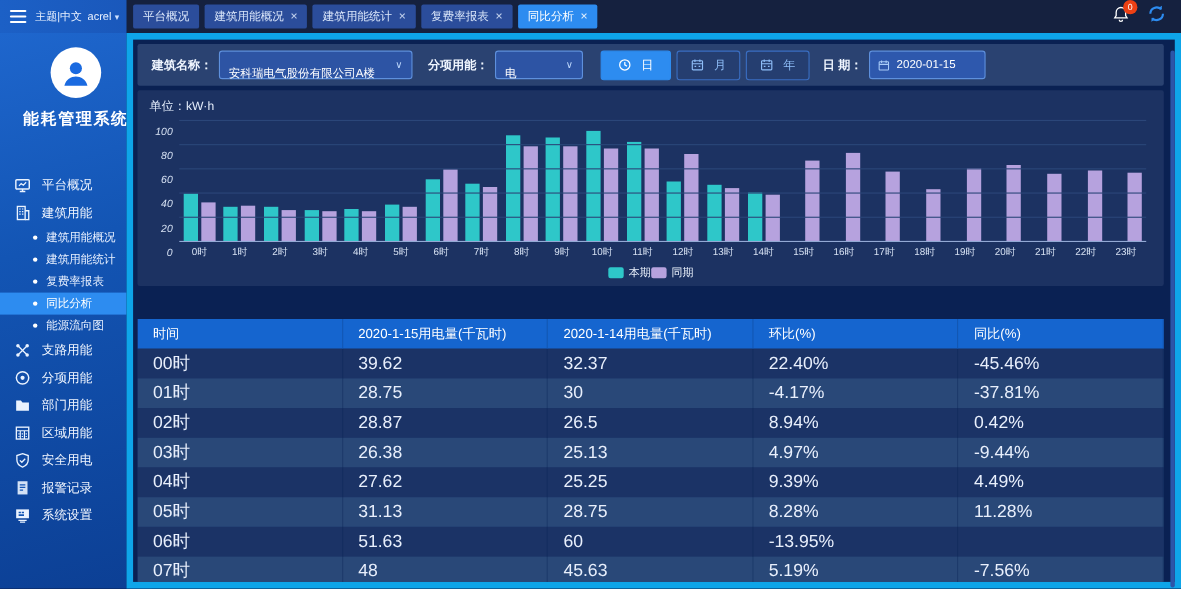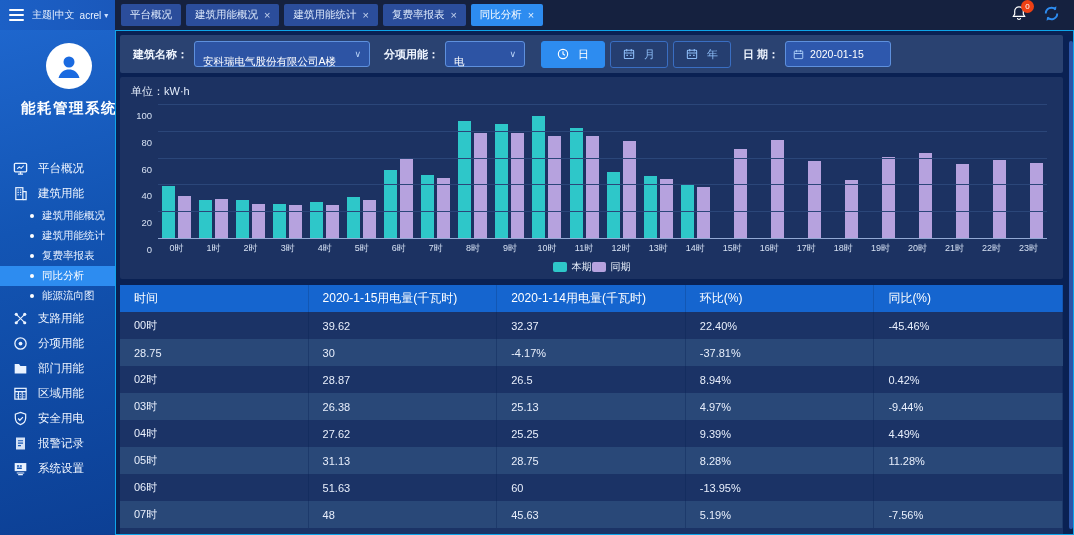--- a/index.html
+++ b/index.html
@@ -30,58 +30,58 @@
   .menu { margin-top:38px; }
   .mi { height:25px; display:flex; align-items:center; padding:0 8px 0 13px; font-size:11.5px; color:#f2f7ff; cursor:pointer; }
   .mi .ic { width:16px; height:16px; margin-right:9px; color:#eaf3ff; flex-shrink:0; display:flex; align-items:center; }
   .mi .lbl { flex:1; white-space:nowrap; }
   .mi .chev { font-size:8px; color:rgba(255,255,255,.65); }
   .sub { height:20px; display:flex; align-items:center; padding-left:30px; font-size:10.5px; color:#e9f1ff; cursor:pointer; }
   .sub .dot { width:4px; height:4px; border-radius:50%; background:#fff; margin-right:8px; flex-shrink:0; }
   .sub.active { background:#2d8cf0; color:#fff; }
 
   
-  .main { position:absolute; left:115px; top:30px; width:959px; height:505px; background:#0a2153; border:1px solid #0ea5e9; }
+  .main { position:absolute; left:115px; top:30px; width:959px; height:505px; background:#0a2153; border:6px solid #0ea5e9; }
   .scrollstrip { position:absolute; right:0; top:10px; width:4px; height:488px; background:#2c55a8; border-radius:2px; }
 
   .filterbar { position:absolute; left:4px; top:4px; right:10px; height:38px; background:#2a4271; border-radius:2px; display:flex; align-items:center; padding-left:13px; }
   .flabel { font-size:11px; font-weight:bold; color:#f0f6ff; white-space:nowrap; }
   .select { height:26px; background:#2d54a4; border:1px solid #5e90dd; border-radius:3px; display:flex; align-items:center; padding:0 8px; font-size:10.5px; color:#fff; margin-left:6px; cursor:pointer; }
   .select .sval { flex:1; white-space:nowrap; overflow:hidden;margin-top:16px; }
   .select .chev { font-size:9px; color:#bcd6fa; margin-left:6px; }
   .sel-building { width:176px; margin-right:14px; }
   .sel-energy { width:80px; margin-right:16px; }
   .pbtn { height:27px; border-radius:3px; display:flex; align-items:center; justify-content:center; gap:9px; font-size:11px; cursor:pointer; }
   .pbtn .ic { display:flex; }
   .pbtn.active { width:64px; background:#2d8cf0; color:#fff; border:1px solid #2d8cf0; }
   .pbtn.ghost { width:58px; background:#253e70; border:1px solid #3a6ec2; color:#8ebdf7; margin-left:5px; }
   .date-label { margin-left:12px; }
   .date-input { width:106px; height:26px; background:#2e58ad; border:1px solid #5e90dd; border-radius:3px; display:flex; align-items:center; gap:6px; padding:0 7px; font-size:10.5px; color:#fff; margin-left:6px; cursor:text; }
   .date-input .ic { color:#a9ccf8; display:flex; }
 
   
-  .chart-panel { position:absolute; left:4px; top:46px; right:10px; height:202px; background:#1c3262; border-radius:2px; }
+  .chart-panel { position:absolute; left:4px; top:46px; right:10px; height:178px; background:#1c3262; border-radius:2px; }
   .unit { position:absolute; left:11px; top:7px; font-size:11px; color:#e4edfb; }
   .plot { position:absolute; left:38px; right:16px; top:28px; bottom:40px; }
   .gridline { position:absolute; left:0; right:0; height:1px; background:#2b4679; }
   .gridline.zero { background:#93a9d4; }
-  .ytick { position:absolute; right:calc(100% + 6px); transform:translateY(50%); font-size:9.5px; color:#d5e0f2; }
+  .ytick { position:absolute; right:calc(100% + 6px); transform:translateY(50%); font-size:9.5px; color:#d5e0f2;font-style:italic; }
   .bars { position:absolute; inset:0; display:flex; align-items:flex-end; }
   .bgroup { flex:1; display:flex; justify-content:center; align-items:flex-end; gap:3px; height:100%; }
   .bar { width:13px; }
   .xlabels { position:absolute; left:38px; right:16px; bottom:24px; display:flex; }
   .xlabels div { flex:1; text-align:center; font-size:9px; color:#d5e0f2; }
   .legend { position:absolute; left:0; right:0; bottom:5px; display:flex; justify-content:center; gap:0; }
   .leg-item { display:flex; align-items:center; gap:5px; font-size:10px; color:#eaf1fc; }
   .leg-sw { width:14px; height:10px; border-radius:2px; }
 
   
   .table { position:absolute; left:4px; top:254px; right:10px; bottom:0; background:#1b3366; overflow:hidden; }
   .trow { display:flex; height:27px; }
-  .trow > div { width:20%; display:flex; align-items:center; padding-left:14px; font-size:11px; white-space:nowrap; overflow:hidden; }
+  .trow > div { width:20%; display:flex; align-items:center; padding-left:14px; font-size:16px; white-space:nowrap; overflow:hidden; }
   .thead { background:#1565cf; color:#fff; }
   .thead > div { border-right:1px solid #1257b4; font-size:12px; }
   .trow.dark { background:#1b3366; }
   .trow.light { background:#294878; }
   .trow.body > div { color:#e8effc; border-right:1px solid rgba(10,33,83,.35); }
 </style>
 </head>
 <body>
 
 <div class="topbar">
@@ -486,20 +486,21 @@
       </div>
     <div id="tbody">
         <div class="trow body dark">
           <div>00时</div>
           <div>39.62</div>
           <div>32.37</div>
           <div>22.40%</div>
           <div>-45.46%</div>
         </div>
         <div class="trow body light">
+          <div>01时</div>
           <div>28.75</div>
           <div>30</div>
           <div>-4.17%</div>
           <div>-37.81%</div>
         </div>
         <div class="trow body dark">
           <div>02时</div>
           <div>28.87</div>
           <div>26.5</div>
           <div>8.94%</div>

